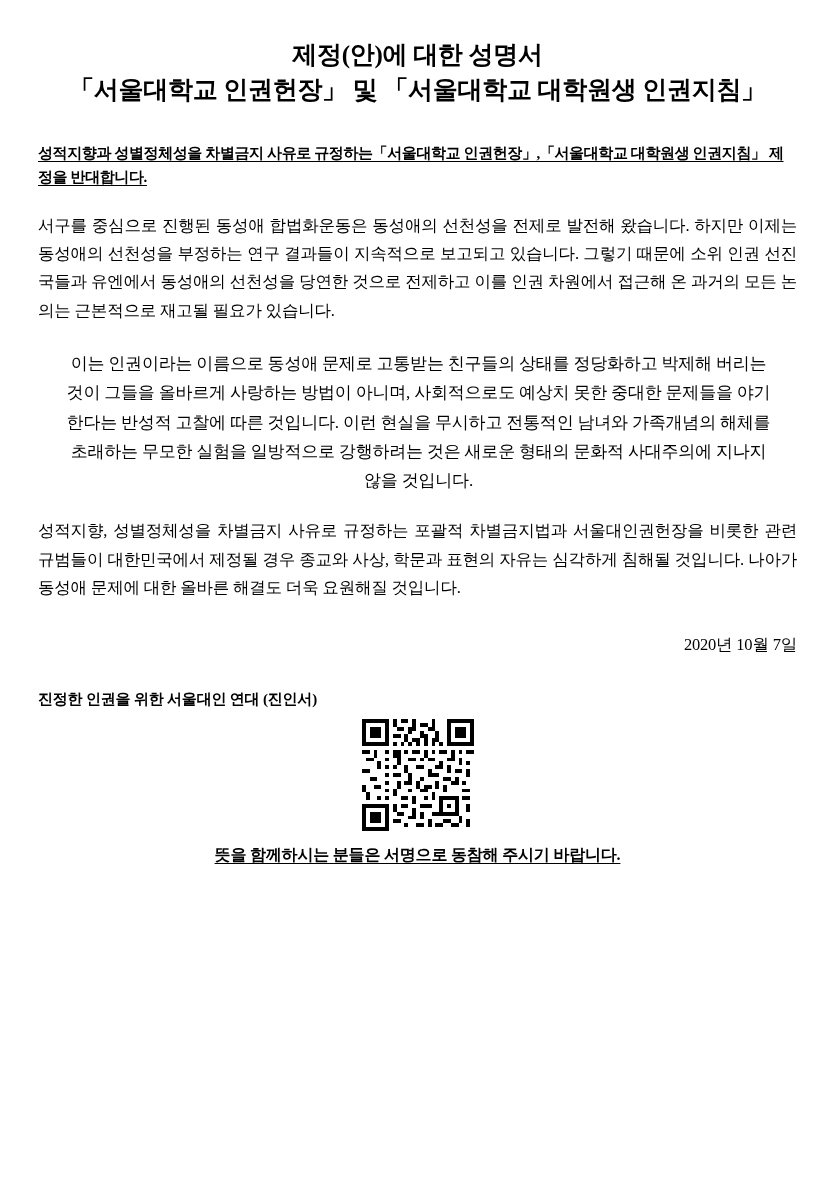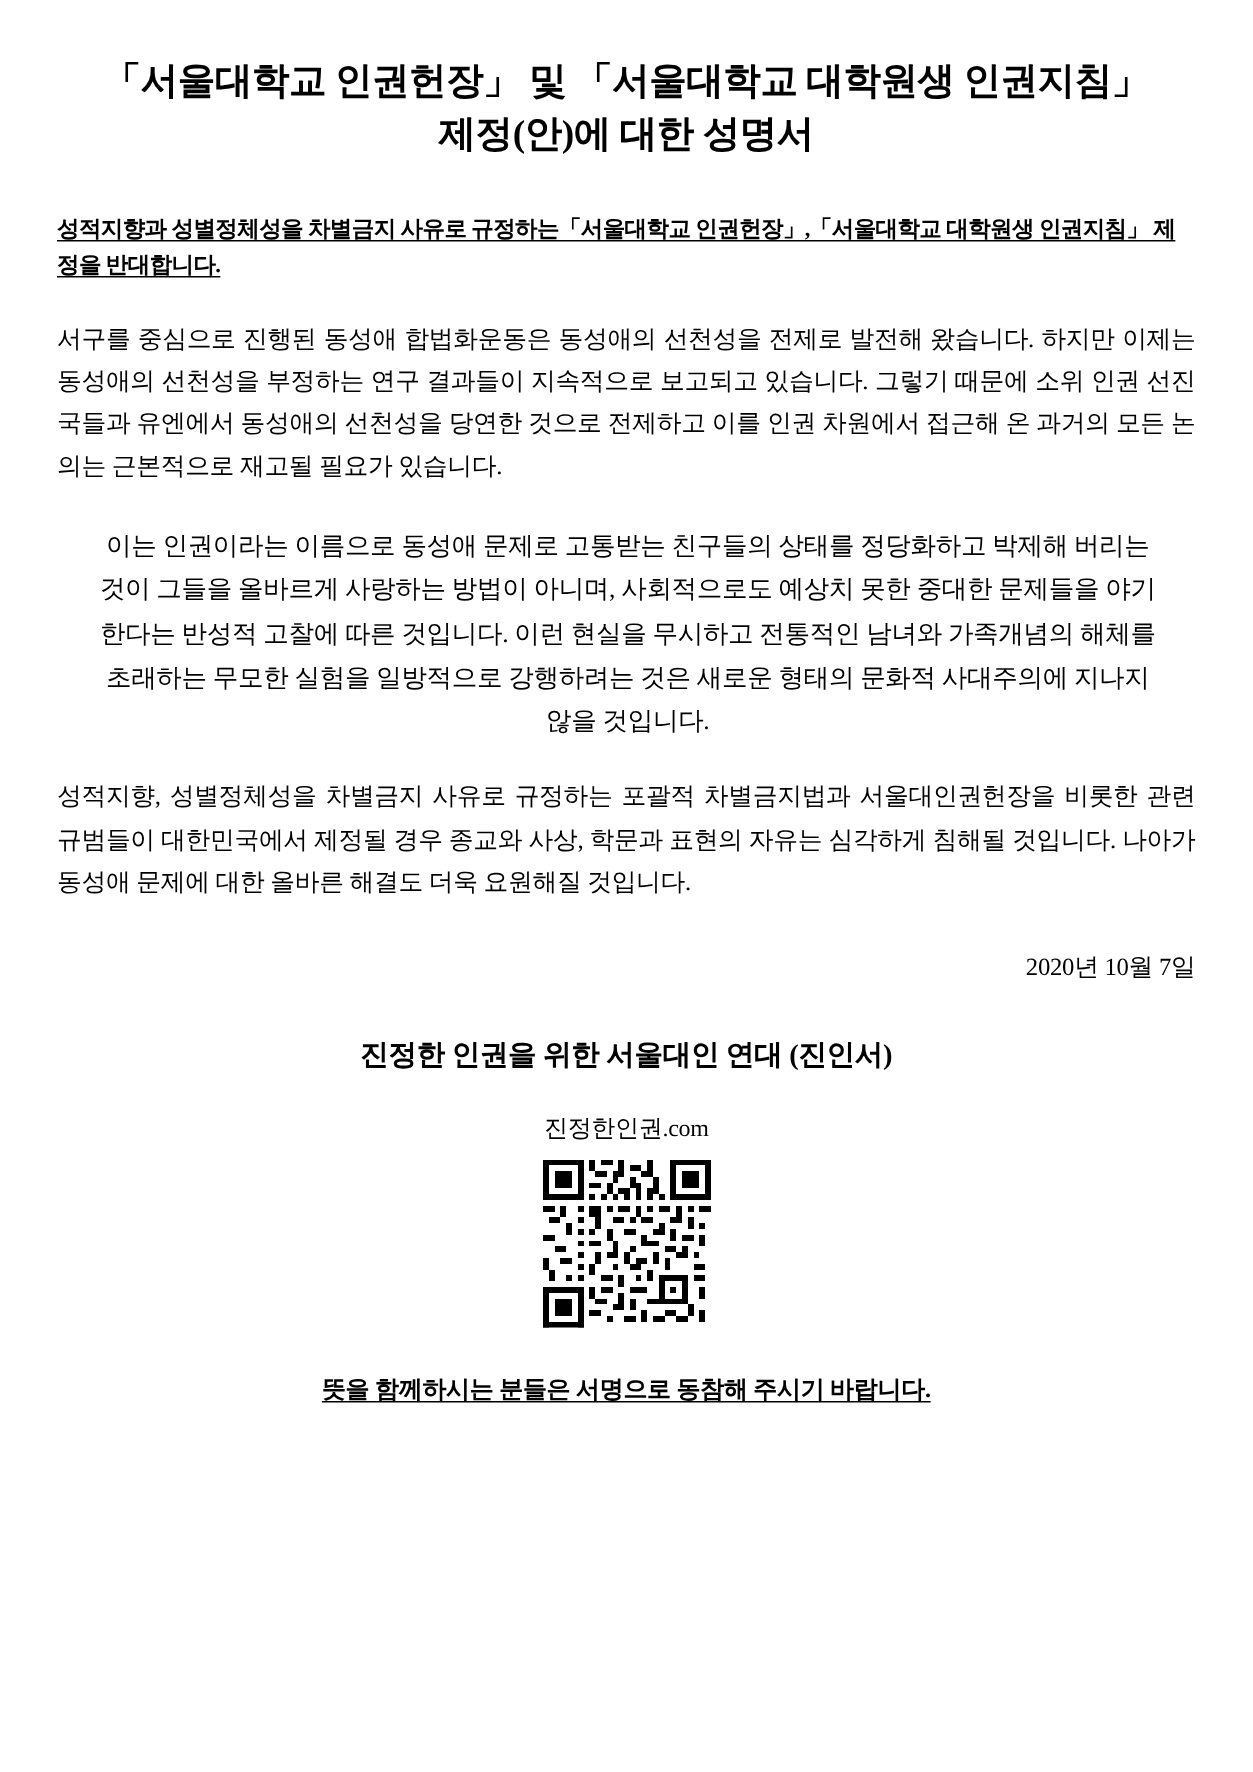--- a/index.html
+++ b/index.html
@@ -57,76 +57,74 @@
     letter-spacing: -0.2px;
   }
   .date-line {
     margin-top: 32px;
     text-align: right;
     font-size: 16.5px;
     letter-spacing: -0.2px;
   }
   .org-line {
     margin-top: 34px;
-    text-align: center;
-    font-size: 19px;
+    font-size: 15px;
     font-weight: bold;
     letter-spacing: -0.2px;
   }
   .site-line {
     margin-top: 26px;
     text-align: center;
     font-size: 16px;
     letter-spacing: -0.2px;
   }
   .qr-wrap {
     margin-top: 10px;
     display: flex;
     justify-content: center;
   }
   .qr {
     width: 112px;
     height: 112px;
     display: block;
   }
   .footer-line {
-    margin-top: 31px;
+    margin-top: 14px;
     text-align: center;
     font-size: 16px;
     font-weight: bold;
     text-decoration: underline;
     text-underline-offset: 3px;
     letter-spacing: -0.2px;
   }
 </style>
 </head>
 <body>
 
 <div class="page">
 
   <div class="title">
+    <span class="line">제정(안)에 대한 성명서</span>
     <span class="line">「서울대학교 인권헌장」 및 「서울대학교 대학원생 인권지침」</span>
-    <span class="line">제정(안)에 대한 성명서</span>
   </div>
 
   <div class="statement-line">성적지향과 성별정체성을 차별금지 사유로 규정하는「서울대학교 인권헌장」,「서울대학교 대학원생 인권지침」 제정을 반대합니다.</div>
 
   <p class="body-text">서구를 중심으로 진행된 동성애 합법화운동은 동성애의 선천성을 전제로 발전해 왔습니다. 하지만 이제는 동성애의 선천성을 부정하는 연구 결과들이 지속적으로 보고되고 있습니다. 그렇기 때문에 소위 인권 선진국들과 유엔에서 동성애의 선천성을 당연한 것으로 전제하고 이를 인권 차원에서 접근해 온 과거의 모든 논의는 근본적으로 재고될 필요가 있습니다.</p>
 
 
   <p class="indent-block">이는 인권이라는 이름으로 동성애 문제로 고통받는 친구들의 상태를 정당화하고 박제해 버리는 것이 그들을 올바르게 사랑하는 방법이 아니며, 사회적으로도 예상치 못한 중대한 문제들을 야기한다는 반성적 고찰에 따른 것입니다. 이런 현실을 무시하고 전통적인 남녀와 가족개념의 해체를 초래하는 무모한 실험을 일방적으로 강행하려는 것은 새로운 형태의 문화적 사대주의에 지나지 않을 것입니다.</p>
 
   <p class="body-text">성적지향, 성별정체성을 차별금지 사유로 규정하는 포괄적 차별금지법과 서울대인권헌장을 비롯한 관련 규범들이 대한민국에서 제정될 경우 종교와 사상, 학문과 표현의 자유는 심각하게 침해될 것입니다. 나아가 동성애 문제에 대한 올바른 해결도 더욱 요원해질 것입니다.</p>
 
 
   <div class="date-line">2020년 10월 7일</div>
 
   <div class="org-line">진정한 인권을 위한 서울대인 연대 (진인서)</div>
 
-  <div class="site-line">진정한인권.com</div>
 
   <div class="qr-wrap">
     <svg class="qr" viewBox="0 0 29 29" shape-rendering="crispEdges">
       <rect width="29" height="29" fill="#ffffff"></rect>
       <g fill="#000000">
 
         <rect x="0" y="0" width="7" height="1"></rect>
           <rect x="0" y="6" width="7" height="1"></rect>
         <rect x="0" y="0" width="1" height="7"></rect>
           <rect x="6" y="0" width="1" height="7"></rect>

